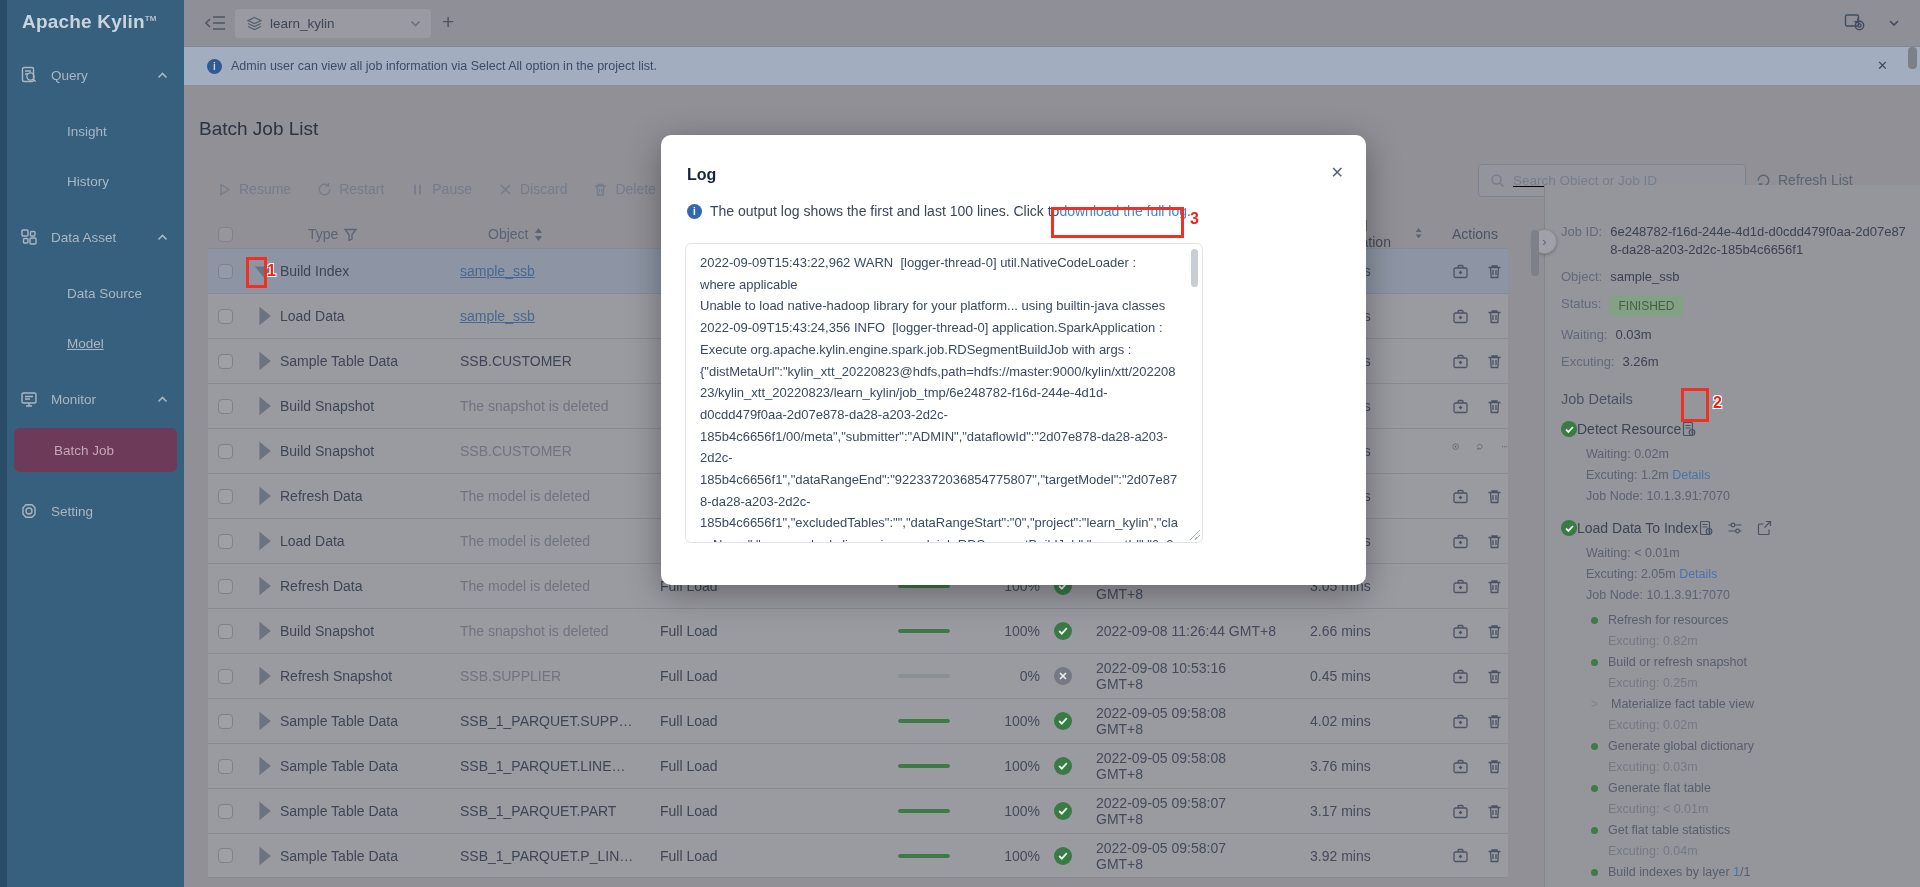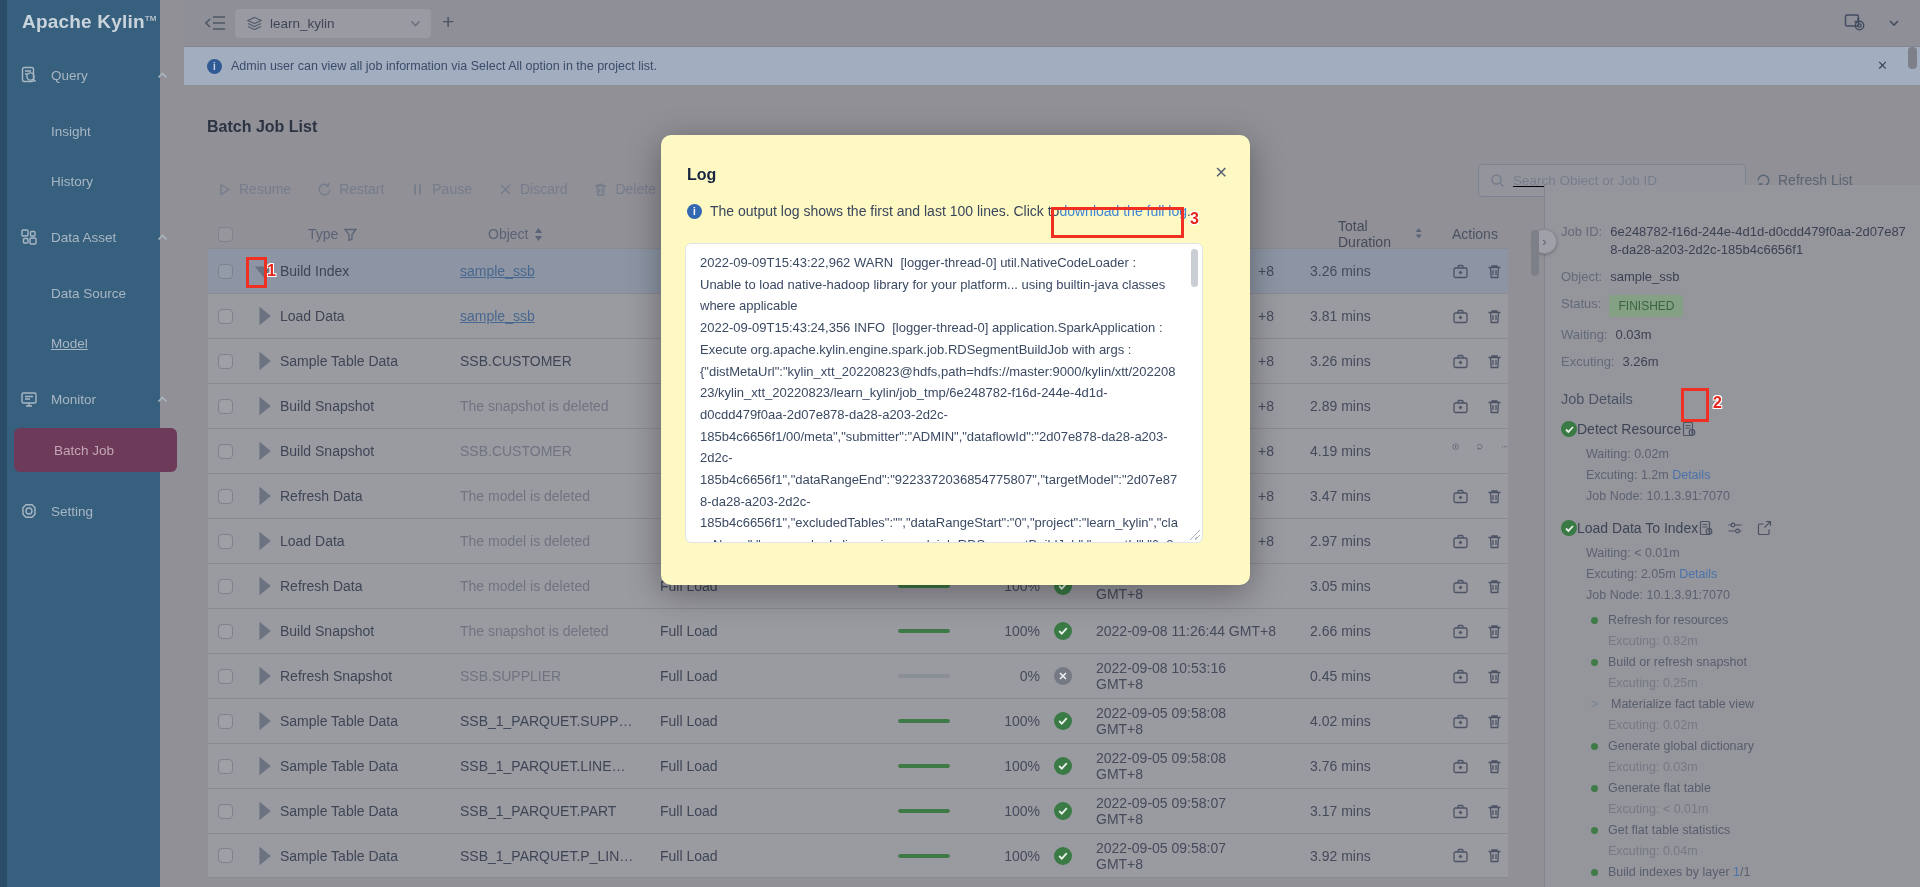--- a/index.html
+++ b/index.html
@@ -1,26 +1,26 @@
 <!DOCTYPE html>
 <html><head>
 <meta charset="utf-8">
 <style>
   * { margin:0; padding:0; box-sizing:border-box; }
   html,body { width:1920px; height:887px; overflow:hidden; font-family:"Liberation Sans", sans-serif; }
   body { background:#909096; position:relative; }
 
   
-  .sidebar { position:absolute; left:0; top:0; width:160px; height:887px; background:#36607e; border-left:7px solid #2b4c69; color:#a9b6c3; z-index:5; }
+  .sidebar { position:absolute; left:0; top:0; width:184px; height:887px; background:#36607e; border-left:7px solid #2b4c69; color:#a9b6c3; z-index:5; }
   .brand { position:absolute; left:15px; top:11px; font-size:19px; font-weight:bold; color:#c9d3dc; letter-spacing:.2px; }
   .brand sup { font-size:8px; color:#b3bfca; }
   .nav-item { position:absolute; left:0; width:177px; height:34px; display:flex; align-items:center; font-size:13.5px; cursor:pointer; }
   .nav-item .nico { width:18px; height:18px; margin-left:13px; margin-right:13px; flex:0 0 auto; }
   .nav-item .chev { margin-left:auto; margin-right:16px; width:11px; height:11px; }
-  .nav-sub { padding-left:44px; }
+  .nav-sub { padding-left:60px; }
   .nav-active { position:absolute; left:7px; top:428px; width:163px; height:44px; background:#6d3a59; border-radius:6px; color:#c3a7b6; display:flex; align-items:center; padding-left:40px; font-size:13.5px; cursor:pointer; }
   svg { display:block; }
 
   
   .topbar { position:absolute; left:184px; top:0; right:0; height:47px; background:#8f9097; border-bottom:1px solid #85868d; z-index:4; }
   .collapse-ic { position:absolute; left:21px; top:13px; width:22px; height:20px; color:#4e5766; cursor:pointer; }
   .proj-pill { position:absolute; left:51px; top:9px; width:196px; height:29px; background:#999aa2; border-radius:4px; display:flex; align-items:center; cursor:pointer; }
   .proj-pill .lyr { width:15px; height:15px; margin-left:12px; color:#565f6e; }
   .proj-pill .ptxt { margin-left:8px; font-size:13.5px; color:#3f4655; }
   .proj-pill .pchev { margin-left:auto; margin-right:10px; width:11px; height:11px; color:#6a7180; }
@@ -29,21 +29,21 @@
   .tb-right .scr { width:22px; height:20px; cursor:pointer; }
   .tb-right .uchev { width:12px; height:12px; cursor:pointer; }
 
   
   .banner { position:absolute; left:184px; top:47px; right:0; height:38px; background:#a3adc0; display:flex; align-items:center; z-index:4; }
   .banner .binfo { width:15px; height:15px; border-radius:50%; background:#2f5a94; color:#c9d3e4; font-size:10px; font-weight:bold; display:flex; align-items:center; justify-content:center; margin-left:23px; flex:0 0 auto; }
   .banner .btxt { margin-left:9px; font-size:12.5px; color:#3b4c68; }
   .banner .bclose { position:absolute; right:32px; top:11px; font-size:13px; color:#3f4a60; cursor:pointer; }
 
   
-  .page-title { position:absolute; left:207px; top:118px; font-size:16px; font-weight:bold; color:#2c3343; z-index:1; }
+  .page-title { position:absolute; left:199px; top:118px; font-size:19px; font-weight:normal; color:#2c3343; z-index:1; }
   .toolbar { position:absolute; left:217px; top:181px; display:flex; gap:26px; z-index:1; }
   .tool-btn { display:flex; align-items:center; gap:7px; font-size:14px; color:#757c8c; cursor:default; }
   .tool-btn .tico { width:15px; height:15px; }
   .search-box { position:absolute; left:1478px; top:164px; width:268px; height:33px; border:1px solid #7c8290; border-radius:4px; background:#94959c; display:flex; align-items:center; z-index:1;text-decoration:underline; }
   .search-box .sico { width:15px; height:15px; margin-left:11px; color:#767d8d; }
   .search-box input { border:none; outline:none; background:transparent; margin-left:8px; font-size:13.5px; color:#3f4655; width:210px; font-family:"Liberation Sans",sans-serif; }
   .search-box input::placeholder { color:#767d8d; }
   .refresh { position:absolute; left:1756px; top:172px; display:flex; align-items:center; gap:7px; font-size:14px; color:#5a6473; cursor:pointer; z-index:1; }
   .refresh .rico { width:15px; height:15px; }
 
@@ -95,21 +95,21 @@
   .step-sub { margin:7px 0 0 25px; line-height:21px; color:#5b6272; font-size:12.5px; }
   .dlink { color:#4a73ab; cursor:pointer; }
   .substeps { margin:4px 0 0 30px; font-size:12.5px; }
   .ss-head { display:flex; align-items:center; gap:10px; color:#575e6d; line-height:21px; }
   .ss-dot { width:7px; height:7px; border-radius:50%; background:#3f7b49; flex:0 0 auto; }
   .ss-arrow { width:10px; color:#7d8a96; font-weight:bold; font-size:12px; flex:0 0 auto; }
   .ss-detail { margin-left:17px; color:#747a84; line-height:21px; }
   .blue1 { color:#4a73ab; }
 
   
-  .modal { position:absolute; left:661px; top:135px; width:589px; height:450px; background:#fef9c3; border-radius:10px; box-shadow:0 8px 34px rgba(0,0,0,.35); z-index:10; }
+  .modal { position:absolute; left:661px; top:135px; width:705px; height:450px; background:#ffffff; border-radius:10px; box-shadow:0 8px 34px rgba(0,0,0,.35); z-index:10; }
   .modal-title { position:absolute; left:26px; top:31px; font-size:16px; font-weight:bold; color:#16243f; }
   .modal-close { position:absolute; right:22px; top:28px; font-size:16px; color:#5a6476; cursor:pointer; }
   .notice { position:absolute; left:26px; top:68px; display:flex; align-items:center; font-size:14px; color:#3a465c; white-space:nowrap; }
   .notice .minfo { width:15px; height:15px; border-radius:50%; background:#3268b2; color:#fff; font-size:10px; font-weight:bold; display:flex; align-items:center; justify-content:center; margin-right:8px; flex:0 0 auto; }
   .notice .mlink { color:#3f84d6; cursor:pointer; }
   .logbox { position:absolute; left:24px; top:108px; width:518px; height:300px; border:1px solid #e1e4ea; border-radius:6px; background:#fff; padding:8px 22px 8px 14px; overflow:hidden; }
   .logbox .lline { font-size:13px; line-height:21.7px; color:#3b4a63; white-space:pre; }
   .log-thumb { position:absolute; right:4px; top:5px; width:7px; height:38px; border-radius:4px; background:#c9cdd4; }
   .resize-h { position:absolute; right:2px; bottom:2px; width:10px; height:10px; background:linear-gradient(135deg, transparent 0 46%, #a9b0ba 46% 54%, transparent 54% 70%, #a9b0ba 70% 78%, transparent 78%); }
 
@@ -1036,22 +1036,22 @@
   <span class="modal-close">✕</span>
   <div class="notice">
     <span class="minfo">i</span>
     <span>The output log shows the first and last 100 lines. Click to </span>
       <span class="mlink">download the full log</span>
       <span>.</span>
   </div>
   <div class="logbox">
     <div id="loglines">
         <div class="lline">2022-09-09T15:43:22,962 WARN  [logger-thread-0] util.NativeCodeLoader :</div>
+        <div class="lline">where applicable</div>
         <div class="lline">Unable to load native-hadoop library for your platform... using builtin-java classes</div>
-        <div class="lline">where applicable</div>
         <div class="lline">2022-09-09T15:43:24,356 INFO  [logger-thread-0] application.SparkApplication :</div>
         <div class="lline">Execute org.apache.kylin.engine.spark.job.RDSegmentBuildJob with args :</div>
         <div class="lline">{"distMetaUrl":"kylin_xtt_20220823@hdfs,path=hdfs://master:9000/kylin/xtt/202208</div>
         <div class="lline">23/kylin_xtt_20220823/learn_kylin/job_tmp/6e248782-f16d-244e-4d1d-</div>
         <div class="lline">d0cdd479f0aa-2d07e878-da28-a203-2d2c-</div>
         <div class="lline">185b4c6656f1/00/meta","submitter":"ADMIN","dataflowId":"2d07e878-da28-a203-</div>
         <div class="lline">2d2c-</div>
         <div class="lline">185b4c6656f1","dataRangeEnd":"9223372036854775807","targetModel":"2d07e87</div>
         <div class="lline">8-da28-a203-2d2c-</div>
         <div class="lline">185b4c6656f1","excludedTables":"","dataRangeStart":"0","project":"learn_kylin","cla</div>

